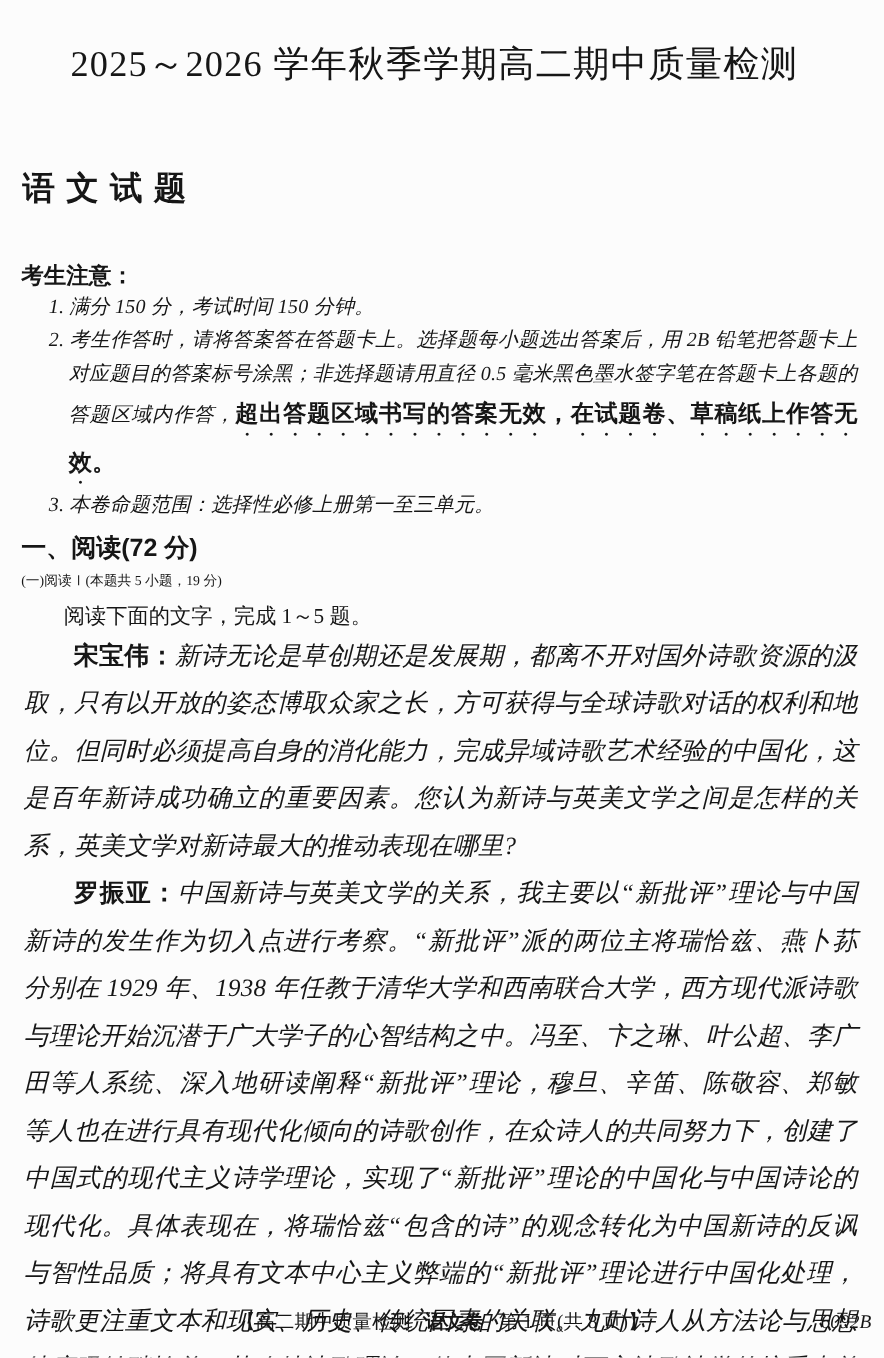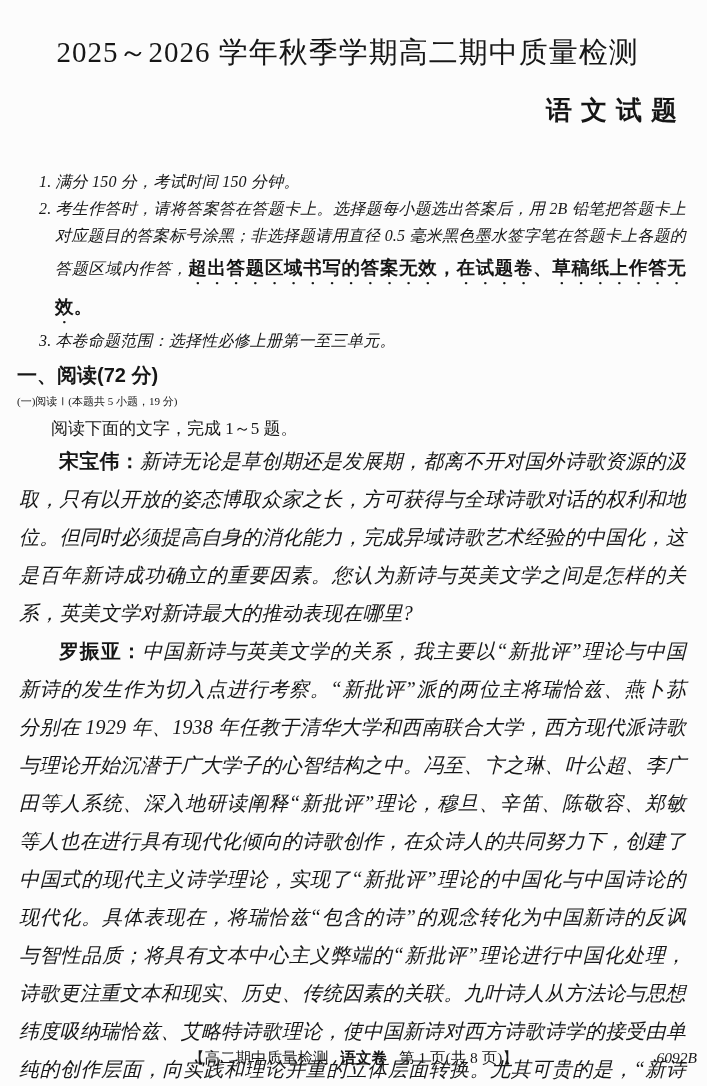--- a/index.html
+++ b/index.html
@@ -17,25 +17,25 @@
   .kai   { font-family: "Liberation Serif", serif; font-style: italic; }
 
   .title {
     text-align: center;
     font-size: 29px;
     font-weight: normal;
     letter-spacing: 1px;
     line-height: 40px;
   }
   .subtitle {
-    text-align: right;
+    text-align: left;
     font-size: 26px;
     letter-spacing: 9px;
     text-indent: 9px;
-    margin-top: 20px;
+    margin-top: 60px;
     line-height: 36px;
   }
 
   .notice { margin-top: 40px; }
   .notice-heading { font-size: 18px; line-height: 24px; margin-left: 8px; }
   .notice-item {
     font-size: 16px;
     line-height: 27px;
     padding-left: 46px;
     text-indent: -16px;
@@ -88,20 +88,21 @@
 </style>
 </head>
 <body>
 
 <div class="page">
 
   <h1 class="title">2025～2026 学年秋季学期高二期中质量检测</h1>
   <h2 class="subtitle heiti">语文试题</h2>
 
   <div class="notice">
+    <div class="notice-heading heiti">考生注意：</div>
 
     <div class="notice-item kai"><span class="num">1.</span><span>满分 150 分，考试时间 150 分钟。</span></div>
 
     <div class="notice-item kai"><span class="num">2.</span><span>考生作答时，请将答案答在答题卡上。选择题每小题选出答案后，用 2B 铅笔把答题卡上对应题目的答案标号涂黑；非选择题请用直径 0.5 毫米黑色墨水签字笔在答题卡上各题的答题区域内作答，</span><strong class="notice-em">超出答题区域书写的答案无效，在试题卷、草稿纸上作答无效。</strong></div>
 
     <div class="notice-item kai"><span class="num">3.</span><span>本卷命题范围：选择性必修上册第一至三单元。</span></div>
   </div>
 
   <div class="section-heading heiti">一、阅读(72 分)</div>
   <div class="subheading">(一)阅读Ⅰ(本题共 5 小题，19 分)</div>

